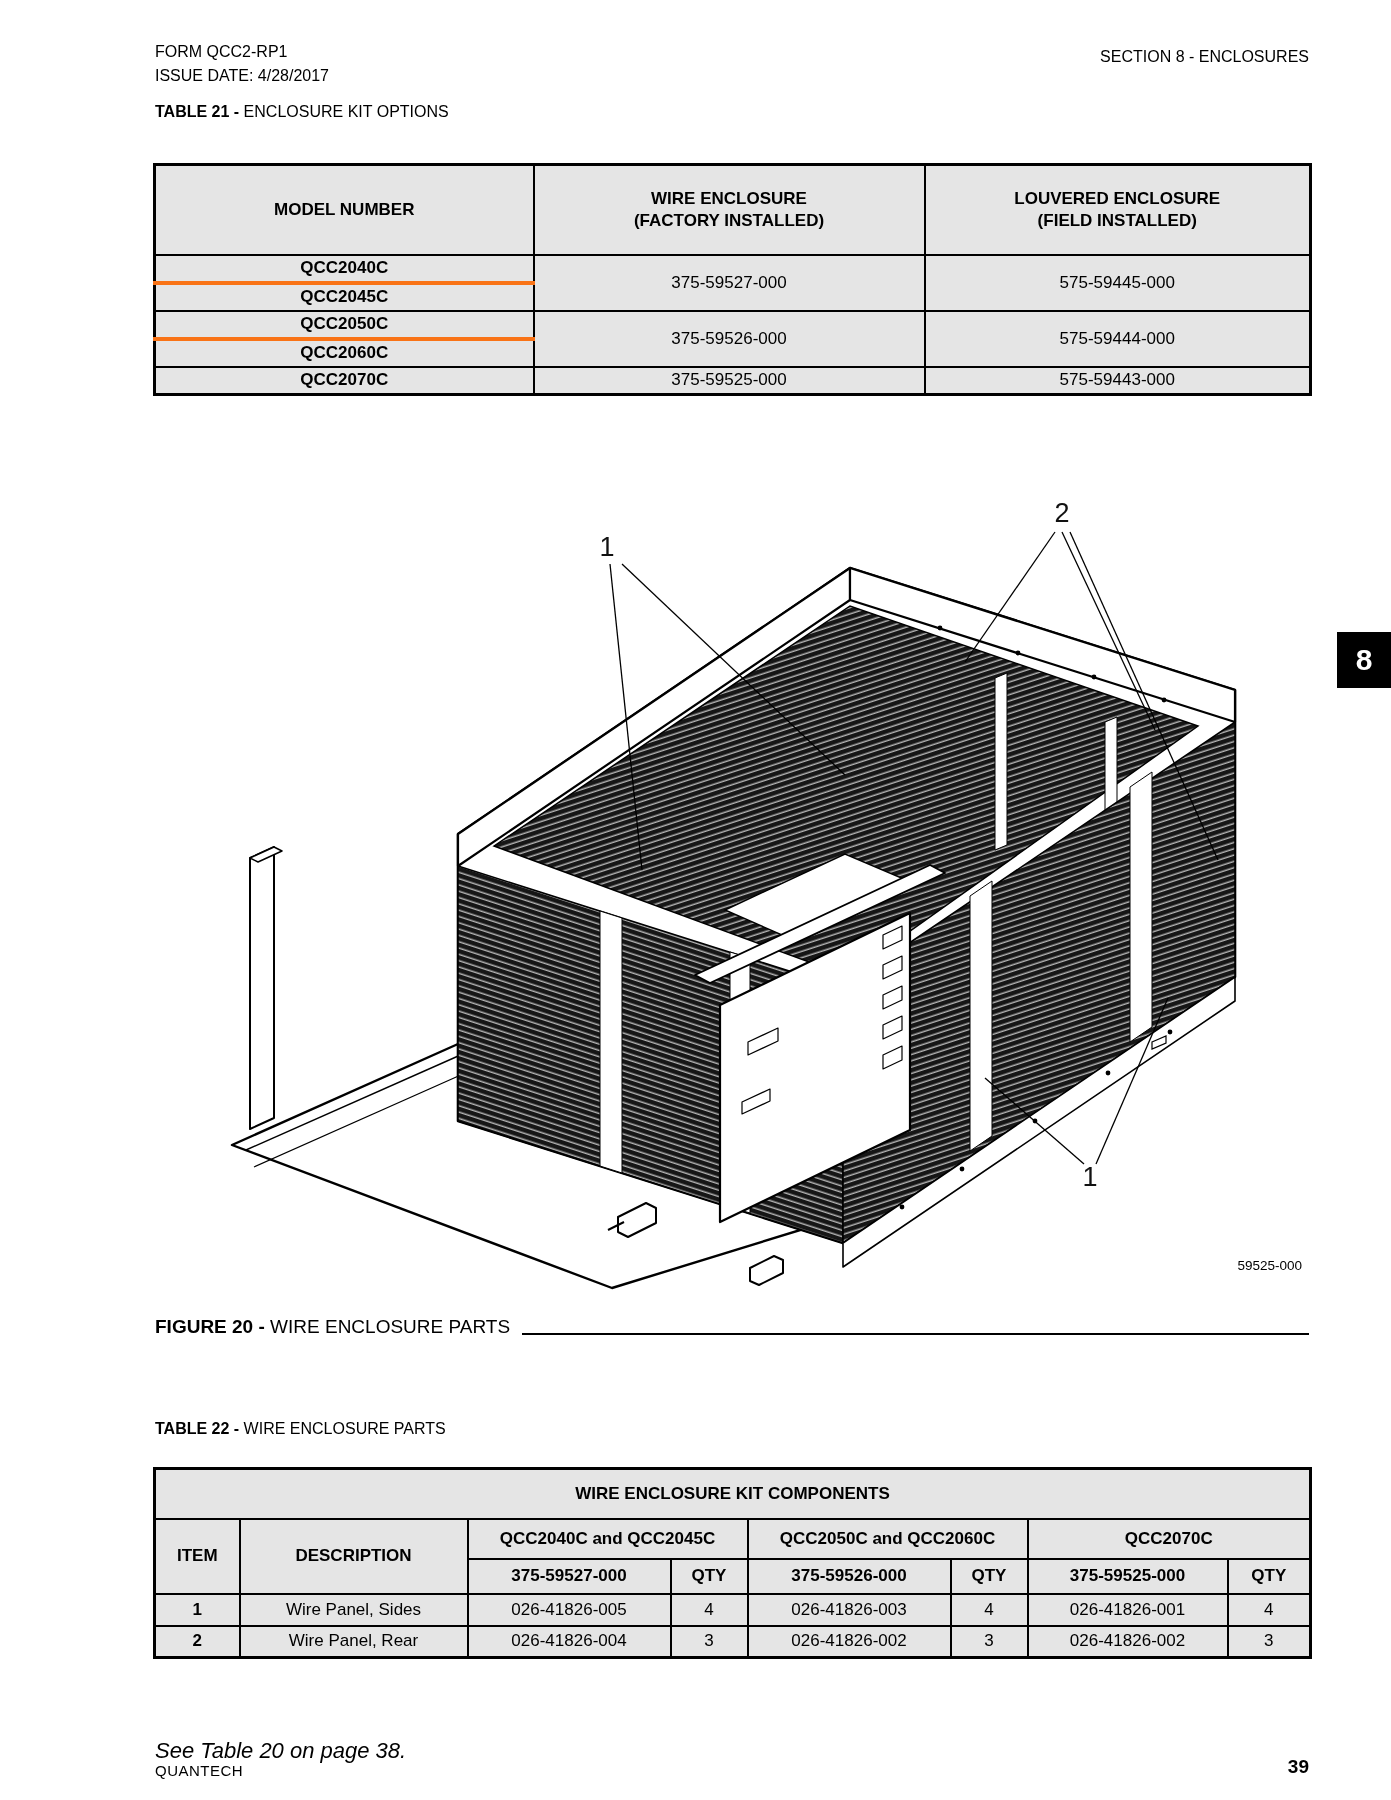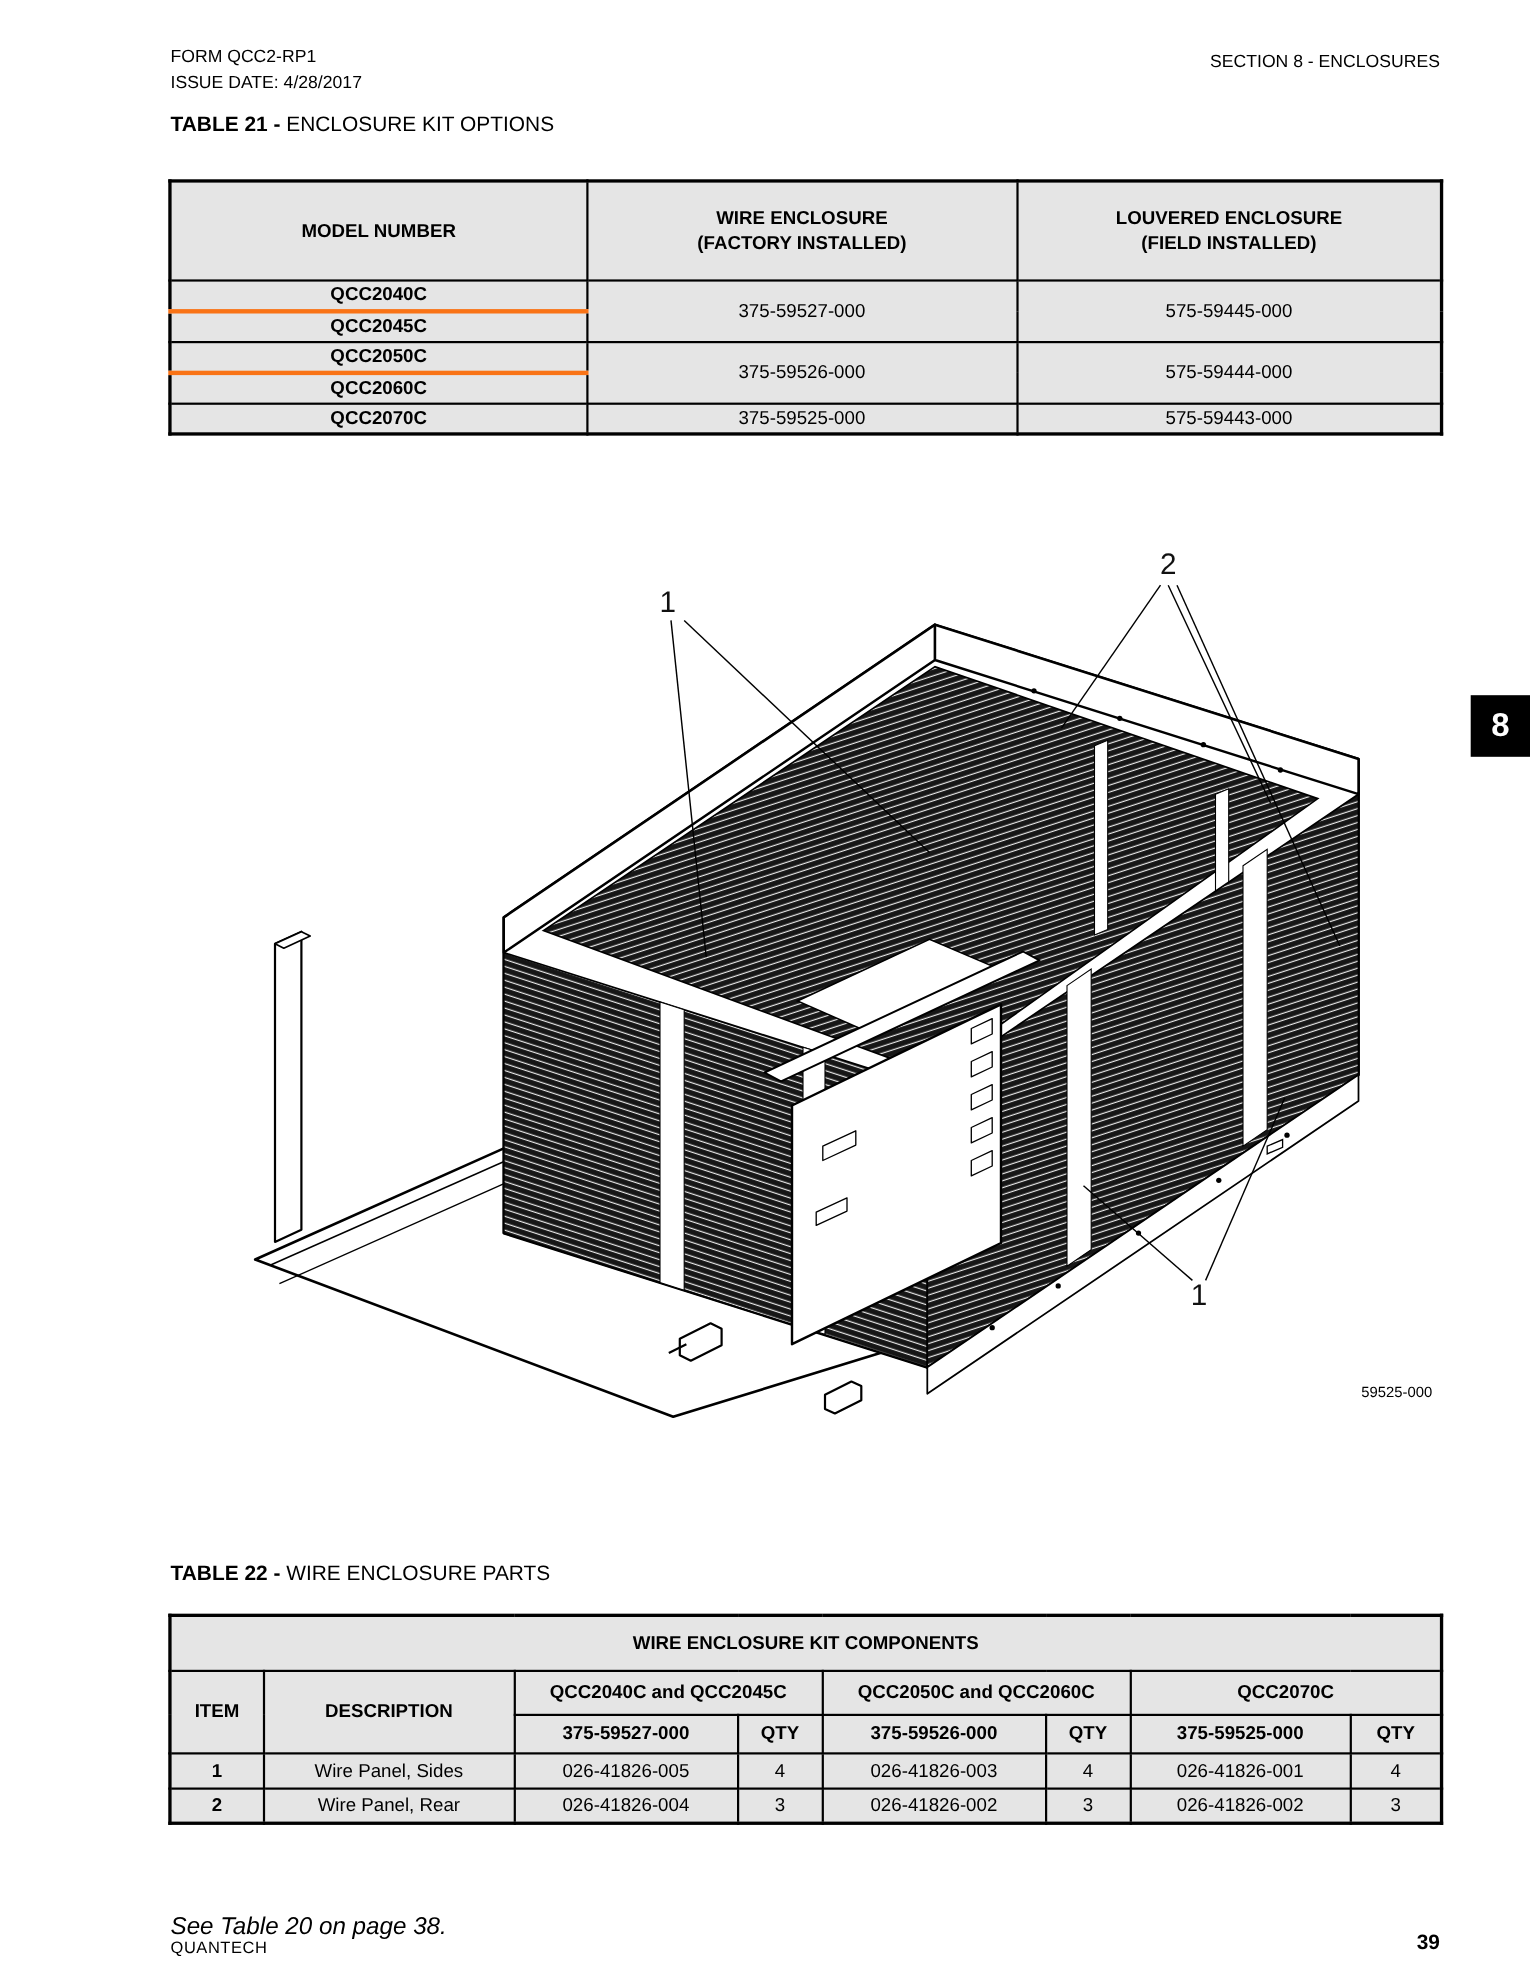--- a/index.html
+++ b/index.html
@@ -10,21 +10,21 @@
   .hdr-left{position:absolute;left:155px;top:40px;font-size:16px;line-height:1.5;}
   .hdr-right{position:absolute;right:82px;top:48px;font-size:16px;}
   .footer-left{position:absolute;left:155px;top:1762px;font-size:15px;letter-spacing:.5px;}
   .footer-right{position:absolute;right:82px;top:1756px;font-size:19px;font-weight:bold;text-align:center;}
 
   
   .tab8{position:absolute;right:0;top:632px;width:54px;height:56px;background:#000;color:#fff;
         display:flex;align-items:center;justify-content:center;font-size:30px;font-weight:bold;}
 
   
-  .block-title{position:absolute;left:155px;font-size:19px;white-space:nowrap;}
+  .block-title{position:absolute;left:155px;font-size:16px;white-space:nowrap;}
   .block-title .b{font-weight:bold;}
   .t21-title{top:103px;}
   .t22-title{top:1420px;}
   .fig-caption{position:absolute;left:155px;top:1316px;width:1154px;display:flex;align-items:center;font-size:19px;}
   .fig-caption .rule{flex:1;height:0;border-bottom:2px solid #000;margin-left:12px;transform:translateY(7px);}
 
   
   table{border-collapse:collapse;table-layout:fixed;position:absolute;background:#e5e5e5;}
   .t21{left:153px;top:163px;width:1156px;border:3px solid #000;}
   .t22{left:153px;top:1467px;width:1156px;border:3px solid #000;}
@@ -205,20 +205,25 @@
       <g stroke="#000" stroke-width="1.3" fill="none">
         <line x1="934" y1="734" x2="835" y2="648"></line>
         <line x1="946" y1="734" x2="1018" y2="568"></line>
       </g>
       <text x="940" y="756" font-size="27" text-anchor="middle" fill="#111">1</text>
 
       <text x="1152" y="840" font-size="13.5" text-anchor="end" fill="#000">59525-000</text>
     </svg>
   </div>
 
+  <div class="fig-caption">
+    <span class="b" style="font-weight:bold;white-space:pre;">FIGURE 20 - </span>
+    <span style="white-space:pre;">WIRE ENCLOSURE PARTS</span>
+    <span class="rule"></span>
+  </div>
 
   <div class="block-title t22-title">
     <span class="b">TABLE 22 - </span><span>WIRE ENCLOSURE PARTS</span>
   </div>
 
   <table class="t22">
     <colgroup>
       <col style="width:85px">
         <col style="width:228px">
         <col style="width:203px">

